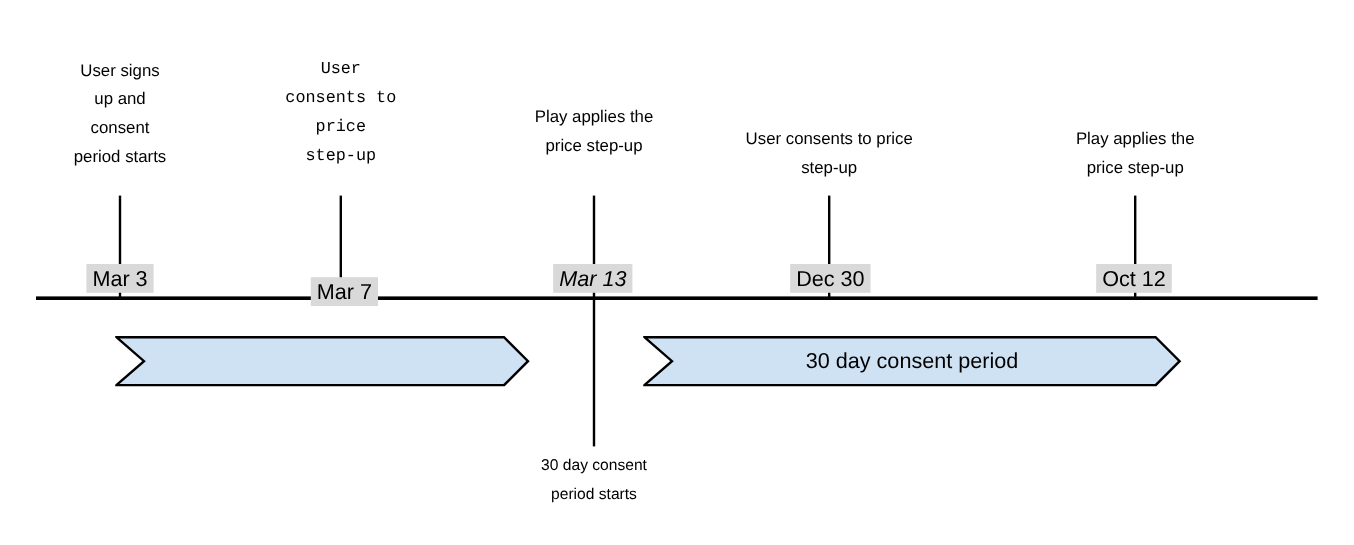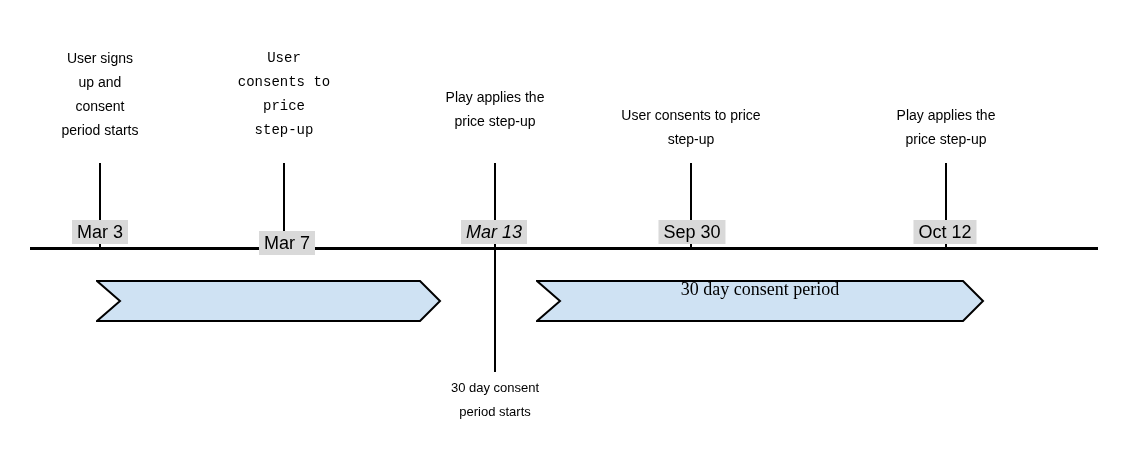--- a/index.html
+++ b/index.html
@@ -102,30 +102,30 @@
   <div class="tick" style="left:283px; top:163px; height:85px;"></div>
   <div class="tick" style="left:494px; top:163px; height:85px;"></div>
   <div class="tick" style="left:690px; top:163px; height:85px;"></div>
   <div class="tick" style="left:945px; top:163px; height:85px;"></div>
 
   <div class="tick" style="left:494px; top:250px; height:122px;"></div>
 
   <div class="date-badge" style="left:100px;">Mar 3</div>
   <div class="date-badge" style="left:287px;margin-top:11px;">Mar 7</div>
   <div class="date-badge" style="left:494px;font-style:italic;">Mar 13</div>
-  <div class="date-badge" style="left:692px;">Sep 30</div>
+  <div class="date-badge" style="left:692px;">Dec 30</div>
   <div class="date-badge" style="left:945px;">Oct 12</div>
 
   <div class="axis"></div>
 
   <svg class="banner-svg" style="left:96px; top:280px;" width="346" height="42" viewBox="0 0 346 42">
     <polygon points="1,1 324,1 344,21 324,41 1,41 24,21" style="fill:var(--period-fill); stroke:var(--period-border); stroke-width:2; stroke-linejoin:miter;"></polygon>
   </svg>
 
   <svg class="banner-svg" style="left:536px; top:280px;" width="450" height="42" viewBox="0 0 450 42">
     <polygon points="1,1 427,1 447,21 427,41 1,41 24,21" style="fill:var(--period-fill); stroke:var(--period-border); stroke-width:2; stroke-linejoin:miter;"></polygon>
   </svg>
-  <div class="banner-label" style="left:760px; top:289px;font-family:Liberation Serif, serif;">30 day consent period</div>
+  <div class="banner-label" style="left:760px; top:301px;">30 day consent period</div>
 
   <div class="annotation" style="left:395px; top:376px; width:200px;">30 day consent
 period starts</div>
 
 </div>
 
 </body></html>

